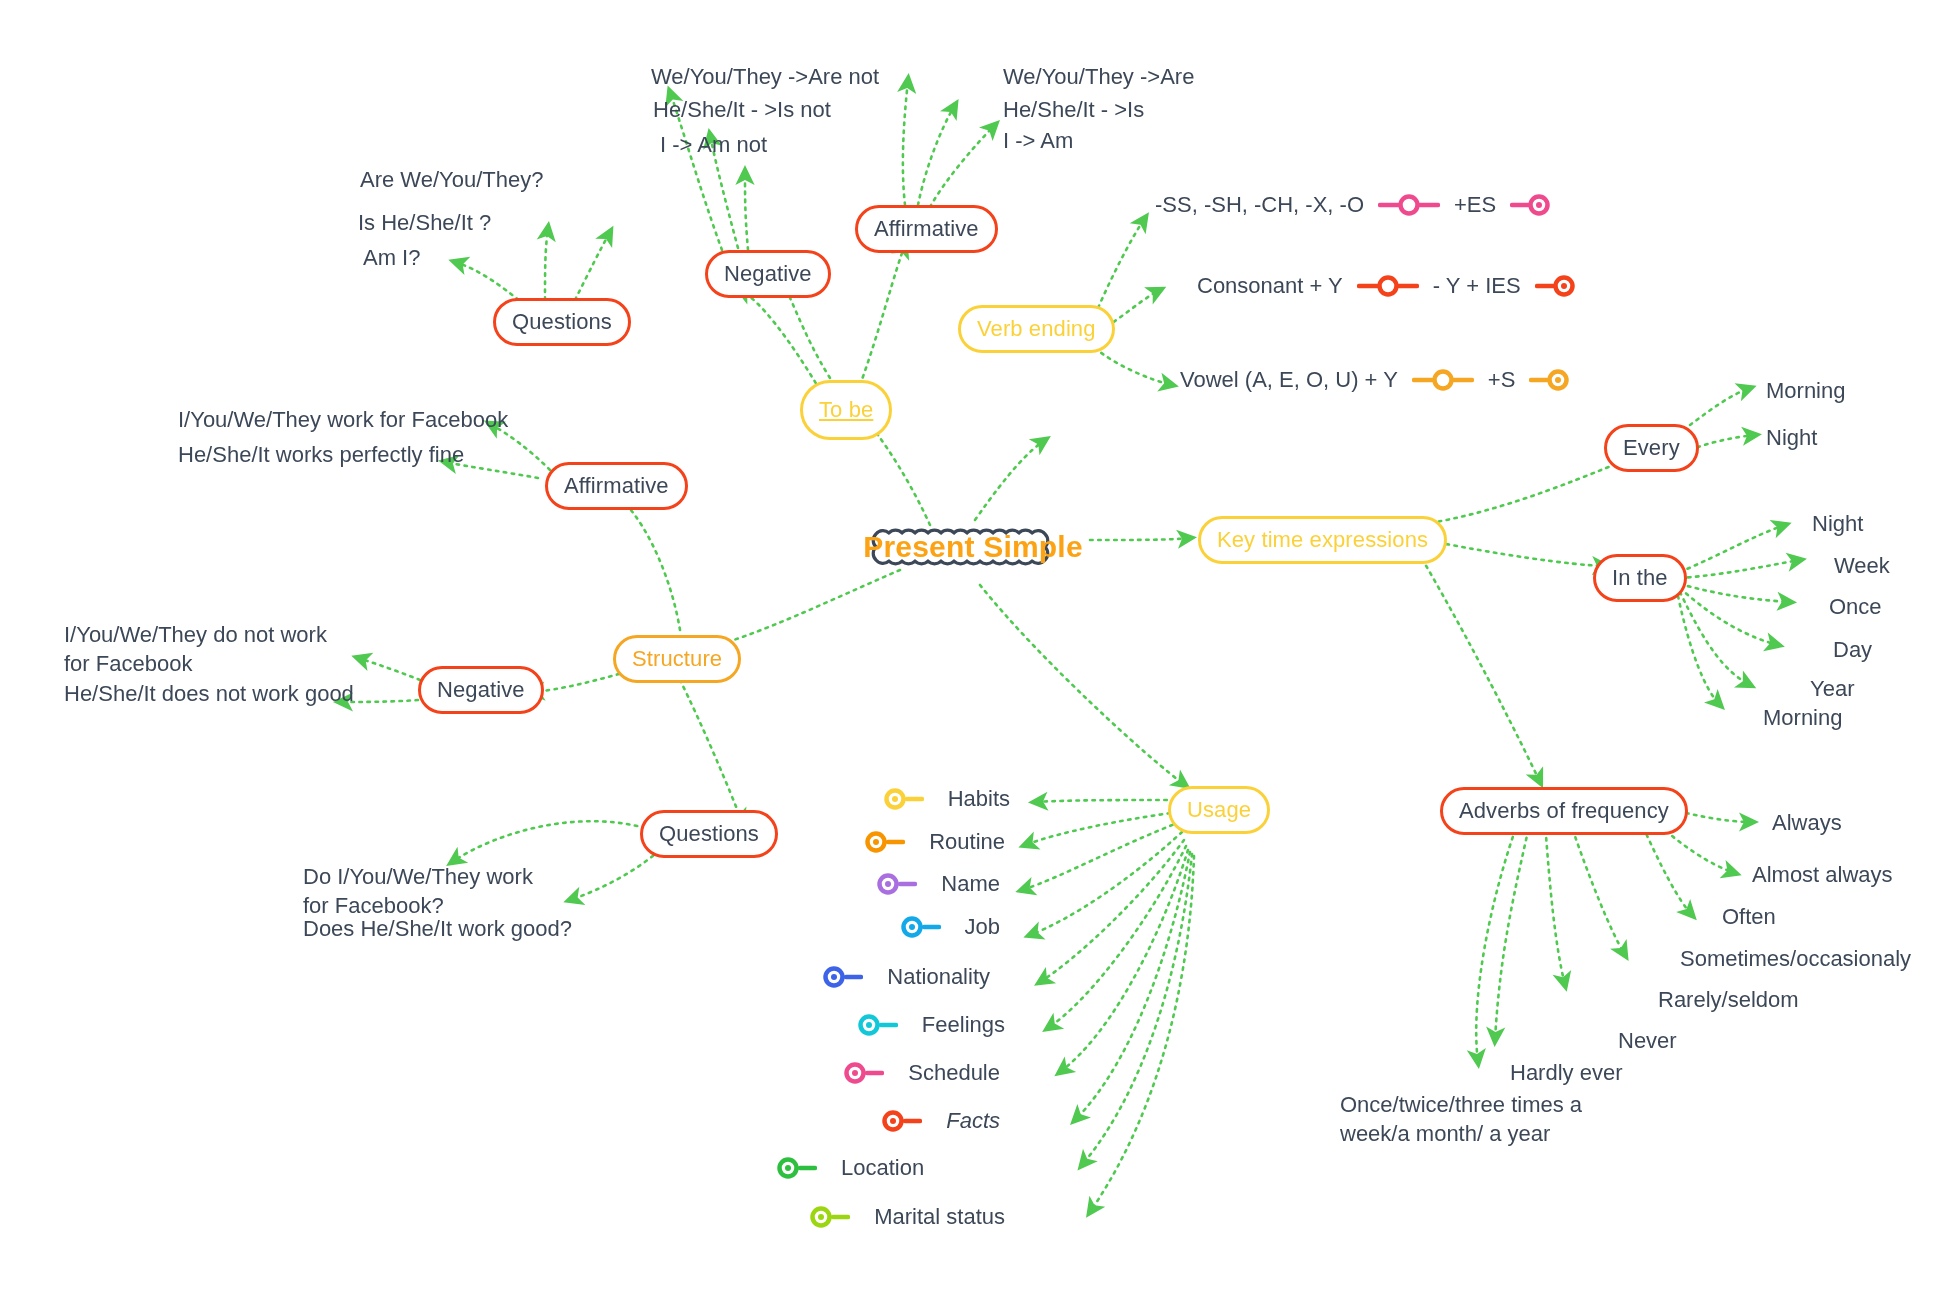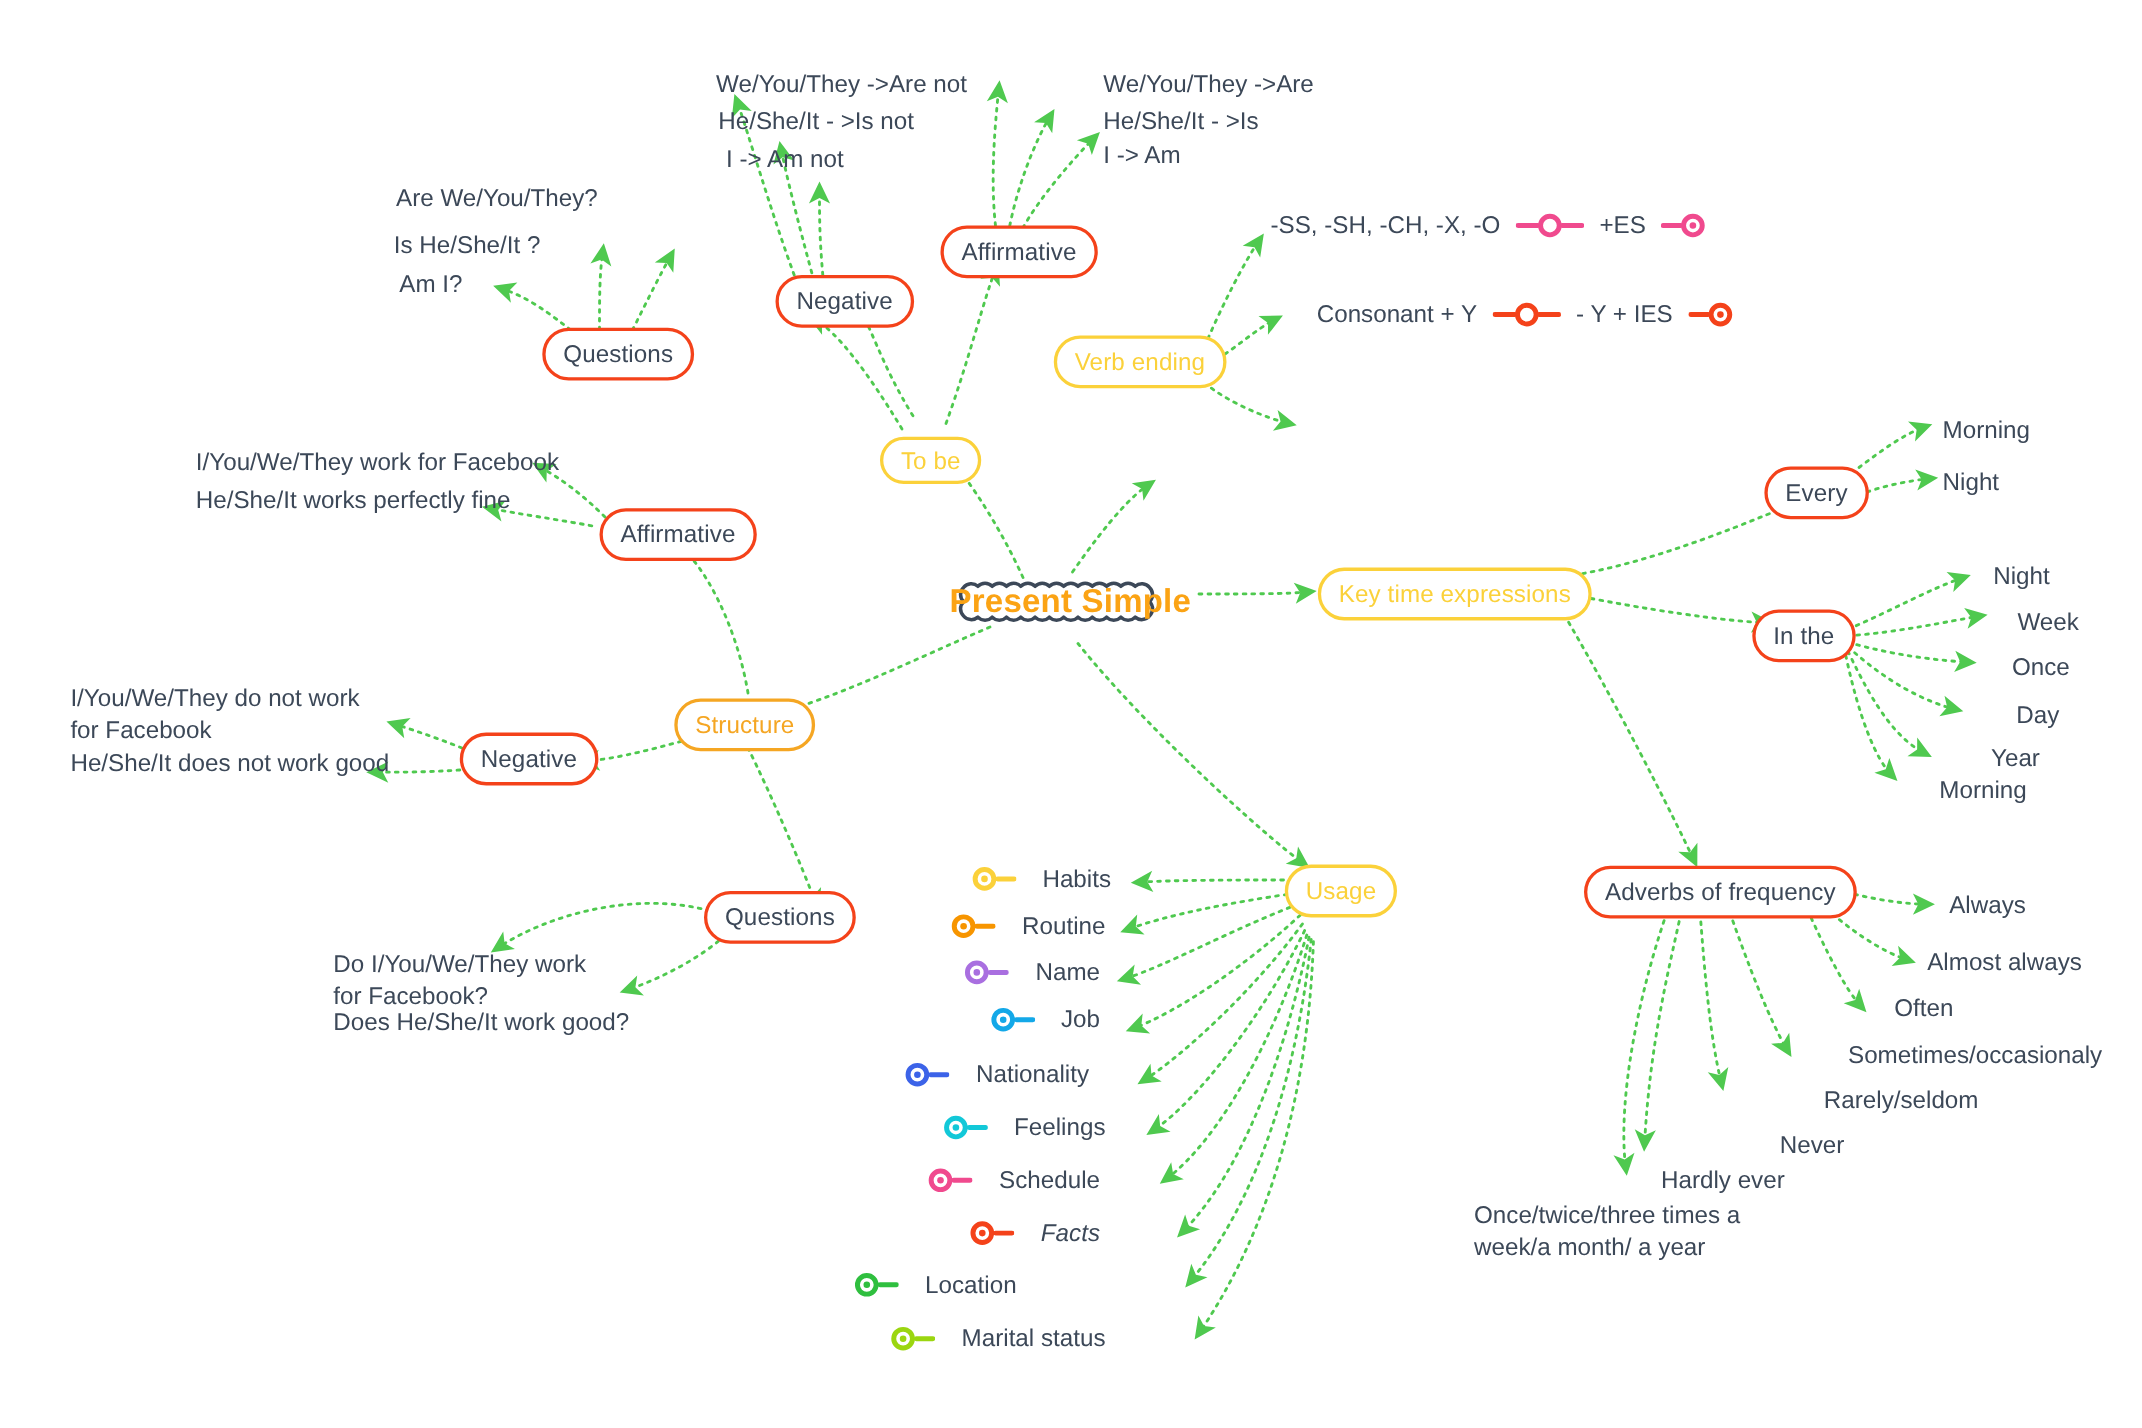--- a/index.html
+++ b/index.html
@@ -194,21 +194,21 @@
                a9,9 0 0 1 13,0 a9,9 0 0 1 13,0 a9,9 0 0 1 13,0 a9,9 0 0 1 13,0
                a9,9 0 0 1 13,0 a9,9 0 0 1 13,1 a9,9 0 0 1 0,13
                a9,9 0 0 1 0,13 a9,9 0 0 1 -13,1 a9,9 0 0 1 -13,0 a9,9 0 0 1 -13,0
                a9,9 0 0 1 -13,0 a9,9 0 0 1 -13,0 a9,9 0 0 1 -13,0 a9,9 0 0 1 -13,0
                a9,9 0 0 1 -13,0 a9,9 0 0 1 -13,0 a9,9 0 0 1 -13,0 a9,9 0 0 1 -13,0
                a9,9 0 0 1 -13,0 a9,9 0 0 1 -13,-1 a9,9 0 0 1 0,-13 Z" fill="#ffffff" stroke="#3c4858" stroke-width="3.2" stroke-linejoin="round"></path>
     </svg>
     <span class="cloud-label">Present Simple</span>
   </div>
 
-  <div class="node gold" style="left:800px; top:397px; height:43px;">
+  <div class="node gold" style="left:800px; top:380px; height:60px;text-decoration:underline;">
     <span>To be</span>
   </div>
 
   <div class="node gold" style="left:958px; top:305px; height:48px;">
     <span>Verb ending</span>
   </div>
 
   <div class="node amber" style="left:613px; top:635px; height:48px;">
     <span>Structure</span>
   </div>
@@ -265,20 +265,34 @@
       <line x1="42" y1="12" x2="60" y2="12" stroke="#F4421A" stroke-width="4.5" stroke-linecap="round"></line>
     </svg>
     <span>- Y + IES</span>
     <svg class="dot-marker" width="42" height="24" viewBox="0 0 42 24">
       <line x1="2" y1="12" x2="18" y2="12" stroke="#F4421A" stroke-width="4.5" stroke-linecap="round"></line>
       <circle cx="29" cy="12" r="8.5" fill="#fff" stroke="#F4421A" stroke-width="4.5"></circle>
       <circle cx="29" cy="12" r="3" fill="#F4421A"></circle>
     </svg>
   </div>
 
+  <div class="rule-row" style="left:1180px; top:367px;">
+    <span>Vowel (A, E, O, U) + Y</span>
+    <svg class="dot-marker" width="62" height="24" viewBox="0 0 62 24">
+      <line x1="2" y1="12" x2="20" y2="12" stroke="#F5A623" stroke-width="4.5" stroke-linecap="round"></line>
+      <circle cx="31" cy="12" r="8.5" fill="#fff" stroke="#F5A623" stroke-width="4.5"></circle>
+      <line x1="42" y1="12" x2="60" y2="12" stroke="#F5A623" stroke-width="4.5" stroke-linecap="round"></line>
+    </svg>
+    <span>+S</span>
+    <svg class="dot-marker" width="42" height="24" viewBox="0 0 42 24">
+      <line x1="2" y1="12" x2="18" y2="12" stroke="#F5A623" stroke-width="4.5" stroke-linecap="round"></line>
+      <circle cx="29" cy="12" r="8.5" fill="#fff" stroke="#F5A623" stroke-width="4.5"></circle>
+      <circle cx="29" cy="12" r="3" fill="#F5A623"></circle>
+    </svg>
+  </div>
 
   <div class="node red" style="left:545px; top:462px; height:48px;">
     <span>Affirmative</span>
   </div>
   <div class="leaf" style="left:178px; top:405px;">I/You/We/They work for Facebook</div>
   <div class="leaf" style="left:178px; top:440px;">He/She/It works perfectly fine</div>
 
   <div class="node red" style="left:418px; top:666px; height:48px;">
     <span>Negative</span>
   </div>

